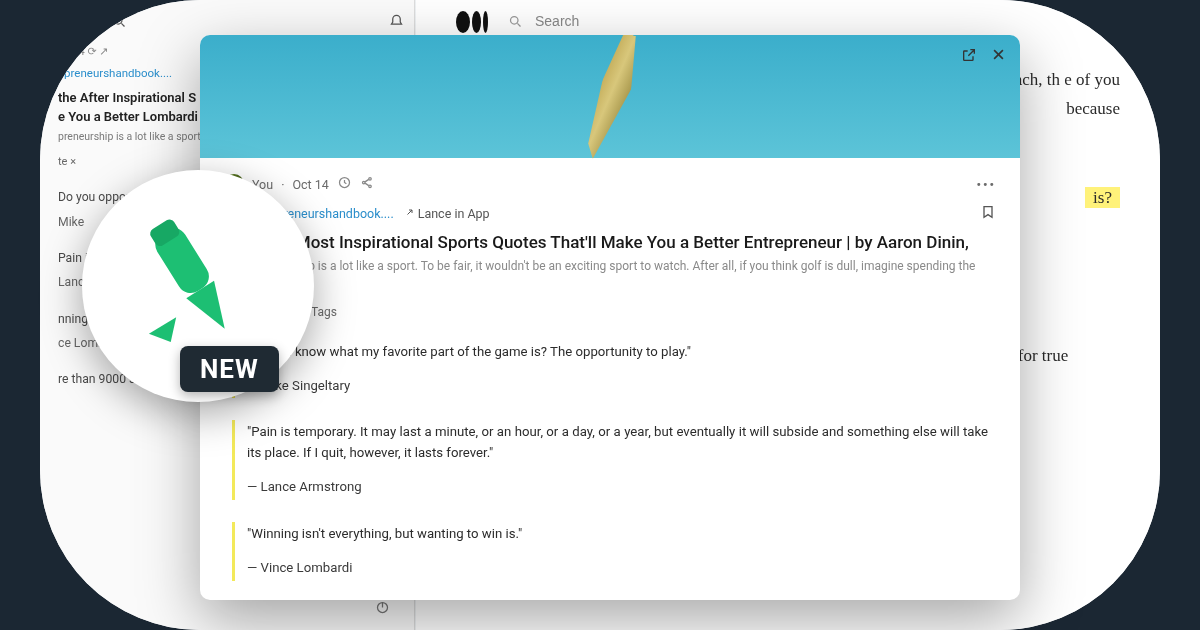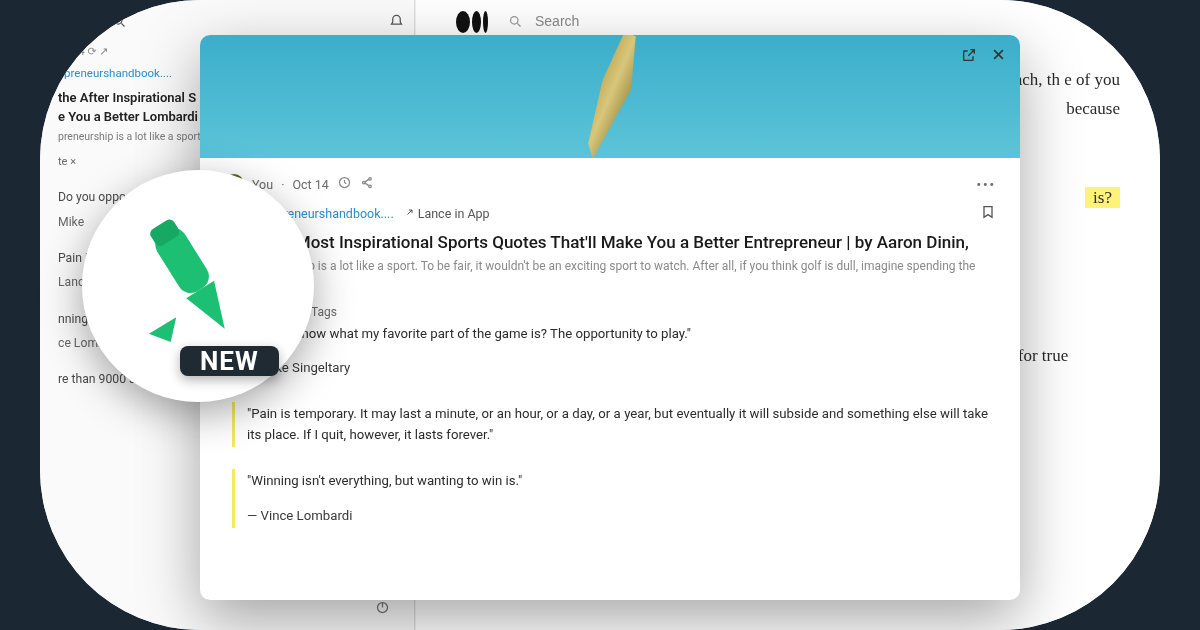--- a/index.html
+++ b/index.html
@@ -87,21 +87,21 @@
   .meta-row { display:flex; align-items:center; gap:8px; color:#6b6b6b; font-size:12.5px; margin-bottom:10px;}
   .meta-row .av { width:20px;height:20px;border-radius:50%;background: radial-gradient(circle at 30% 30%, #6b8e23, #2e4015);}
   .meta-row .more { margin-left:auto; letter-spacing:2px; font-weight:bold; cursor:pointer;}
   .src-row { display:flex; align-items:center; gap:8px; font-size:12.5px; margin-bottom:8px;}
   .src-row .fav{width:16px;height:16px;background:#b03a3a;border-radius:3px; color:#fff; font-size:8px; font-weight:bold; display:flex;align-items:center;justify-content:center;}
   .src-row a{ color:#2b8ecb; text-decoration:none;}
   .src-row .open{ color:#555; display:flex; align-items:center; gap:4px;}
   .src-row .bm { margin-left:auto; color:#555; cursor:pointer;}
   .modal-title { font-size:17px; font-weight:500; color:#1a1a1a; line-height:1.35; margin-bottom:4px;}
   .modal-desc { font-size:12px; color:#8a8a8a; line-height:1.4; margin-bottom:10px;}
-  .tag-bar { display:flex; align-items:center; gap:10px; font-size:12px; color:#6b6b6b; }
+  .tag-bar { display:flex; align-items:center; gap:10px; font-size:12px; color:#6b6b6b; margin-bottom:18px;}
   .tag-chip { background:#eceef0; border-radius:4px; padding:3px 8px; display:flex; align-items:center; gap:6px; color:#555;}
   .tag-chip .x{ color:#888; cursor:pointer;}
   .tag-bar .tags-btn{ display:flex; align-items:center; gap:5px; cursor:pointer;}
   .quote-block { border-left: 3px solid #f3e95a; padding: 2px 0 2px 12px; margin: 0 8px 22px 8px; font-size:13.2px; color:#2c2c2c; line-height:1.55; text-align: justify;}
   .quote-block .attr{ color:#3a3a3a; margin-top:14px;}
 
   
   .badge-circle {
     position: absolute;
     left: 82px; top: 170px;
@@ -113,21 +113,21 @@
   }
   .badge-circle svg { width: 140px; height: 150px; }
   .new-label {
     position: absolute;
     left: 180px; top: 346px;
     background: #1f2a33;
     color: #fff;
     font-weight: 700;
     font-size: 26px;
     letter-spacing: 1px;
-    padding: 0 20px;
+    padding: 8px 20px;
     border-radius: 8px;
     box-shadow: 0 4px 12px rgba(0,0,0,0.3);
   }
 
   .ico { display:inline-flex; width:15px; height:15px; }
 </style>
 </head>
 <body>
 
 <div class="window-shape">
@@ -257,20 +257,21 @@
         <span>Tags</span>
       </span>
     </div>
 
     <div class="quote-block">
       <div>"Do you know what my favorite part of the game is? The opportunity to play."</div>
       <div class="attr">— Mike Singeltary</div>
     </div>
     <div class="quote-block">
       <div>"Pain is temporary. It may last a minute, or an hour, or a day, or a year, but eventually it will subside and something else will take its place. If I quit, however, it lasts forever."</div>
+      <div class="attr">— Lance Armstrong</div>
     </div>
     <div class="quote-block">
       <div>"Winning isn't everything, but wanting to win is."</div>
       <div class="attr">— Vince Lombardi</div>
     </div>
   </div>
 </div>
 
 <div class="badge-circle">
   <svg viewBox="0 0 100 110">

